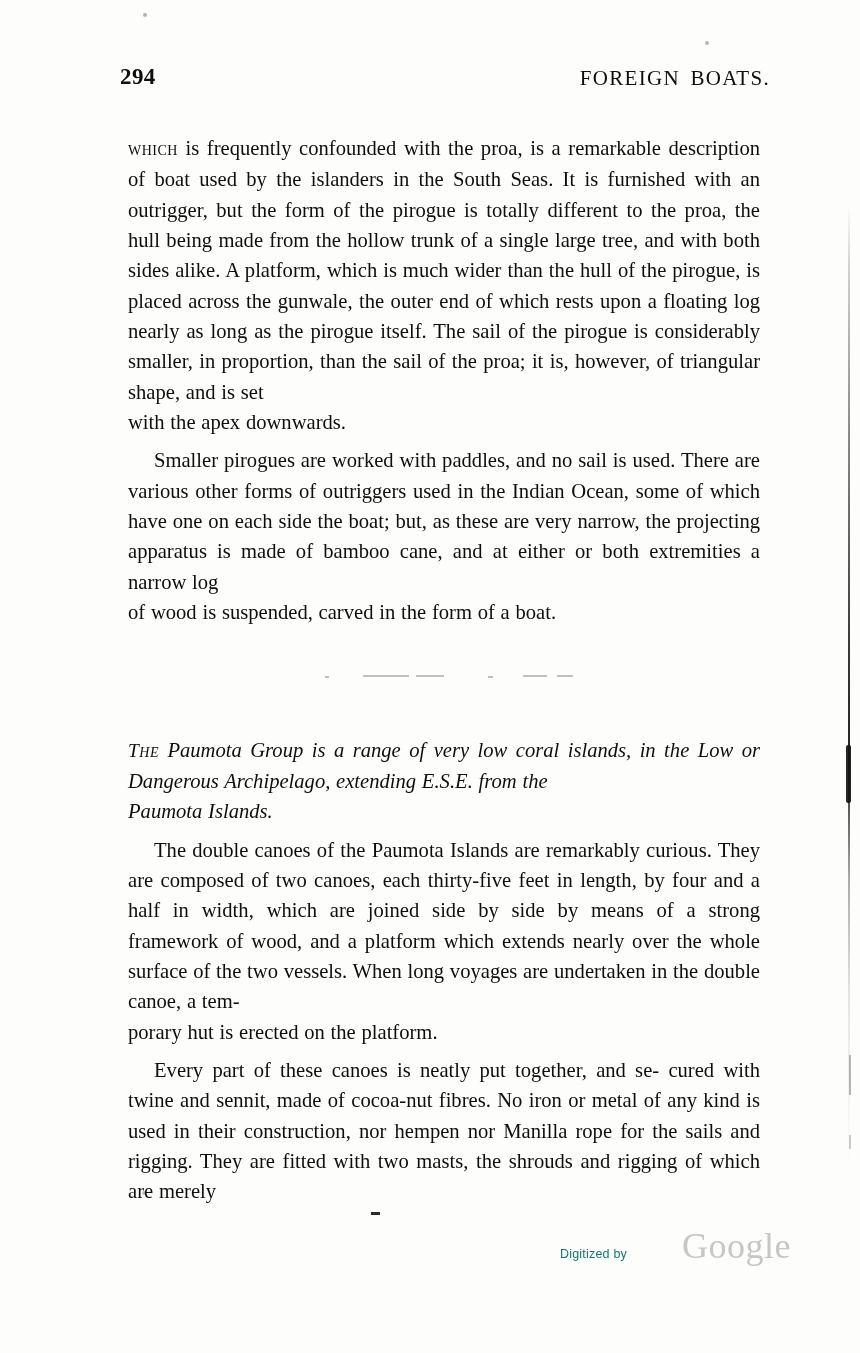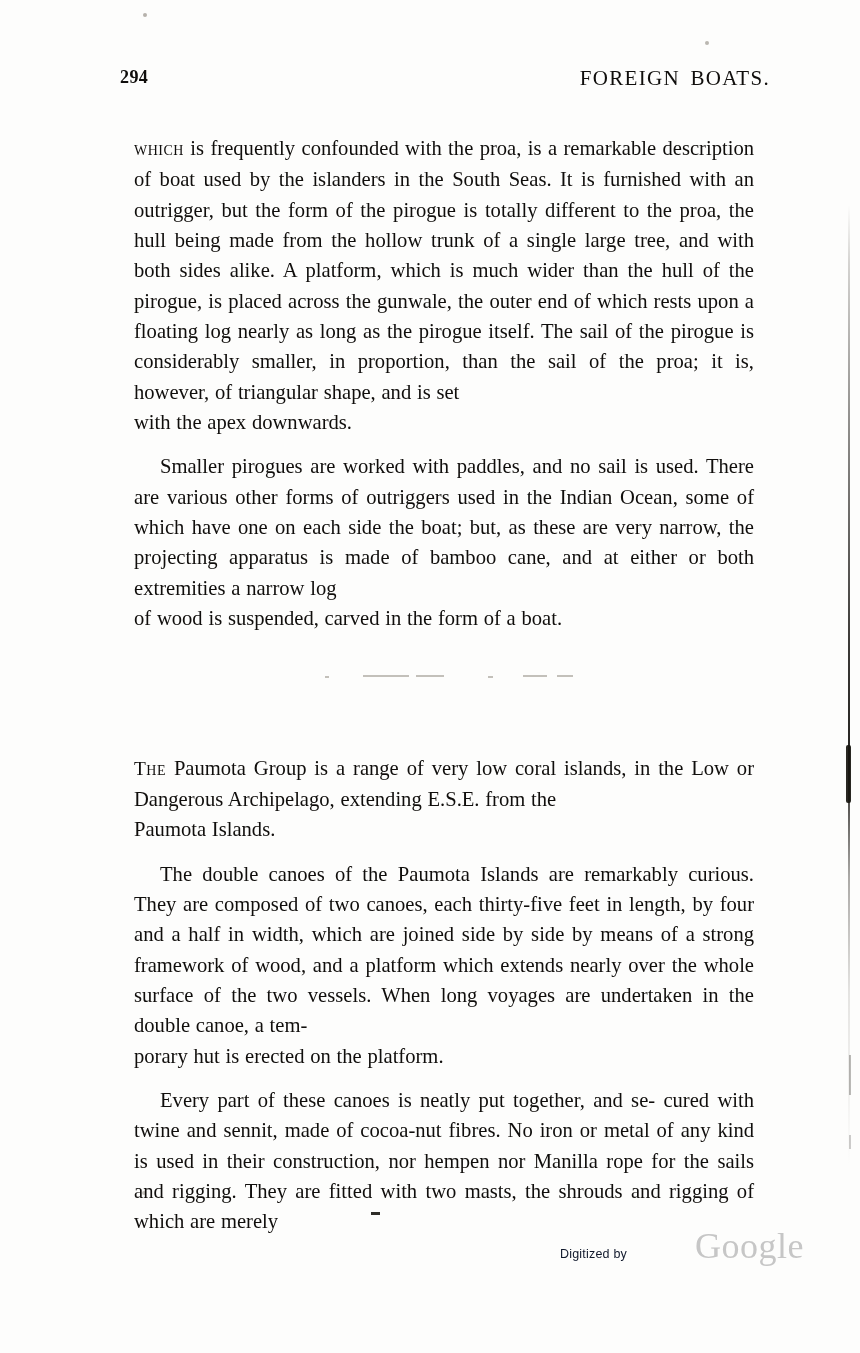--- a/index.html
+++ b/index.html
@@ -24,21 +24,21 @@
     position: absolute;
     top: 63px;
     left: 120px;
     width: 650px;
     height: 30px;
   }
   .folio {
     position: absolute;
     left: 0;
     top: 0;
-    font-size: 18px;
+    font-size: 23px;
     font-weight: bold;
     letter-spacing: 0.4px;
     line-height: 28px;
   }
   .head-title {
     position: absolute;
     left: 0;
     top: 2px;
     width: 650px;
     text-align: right;
@@ -67,32 +67,32 @@
     padding: 0;
   }
   .section-title.t1 { margin-top: 11px; }
   .section-title.t2 {
     font-size: 16.5px;
     letter-spacing: 1.4px;
     word-spacing: 4px;
   }
 
   p.body {
-    margin: 14px;
+    margin: 8px;
     font-size: 20.6px;
     line-height: 30.35px;
     text-align: justify;
     text-justify: inter-word;
     word-spacing: 0.6px;
     -webkit-hyphens: none;
     hyphens: none;
   }
   p.body.lead { margin-top: 13px; text-indent: 0; }
   p.body.cont { text-indent: 26px; }
-  p.body.flush { text-indent: 0; }
+  p.body.flush { text-indent: 0; font-style: italic; }
 
   .sc {
     font-variant: small-caps;
     font-size: 19.4px;
     letter-spacing: 0.5px;
   }
 
   
   p.body > span.last { display: inline; }
 
@@ -177,23 +177,23 @@
     left: 560px;
     top: 1228px;
     height: 40px;
     display: flex;
     align-items: baseline;
     user-select: none;
   }
   .wm-prefix {
     font-family: "Liberation Sans", sans-serif;
     font-size: 12.5px;
-    color: #0f172a;
+    color: #0f766e;
     letter-spacing: 0.2px;
-    margin-right: 20px;
+    margin-right: 7px;
   }
   .wm-brand {
     font-family: "Liberation Serif", "DejaVu Serif", serif;
     font-size: 36px;
     color: #c6c6c6;
     letter-spacing: 0.5px;
     line-height: 36px;
     margin-left: 48px;
   }
 </style>

